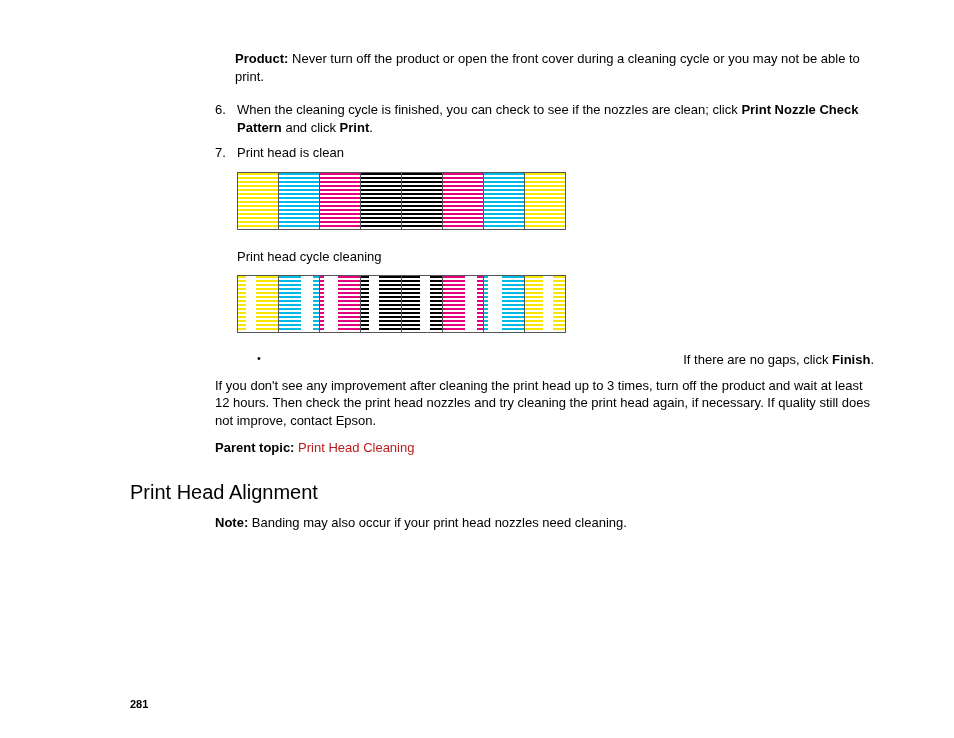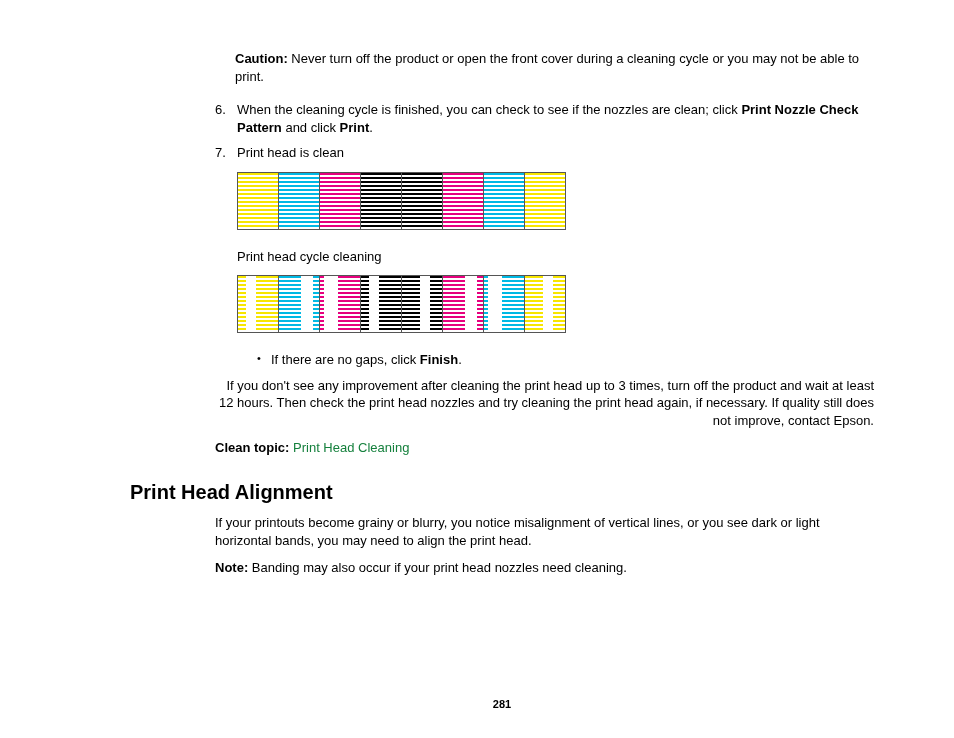--- a/index.html
+++ b/index.html
@@ -39,47 +39,47 @@
   .dirty-k { background-image: repeating-linear-gradient(to bottom,#000 0,#000 2px,#fff 2px,#fff 4px); position:relative; }
   .gap::after{
     content:""; position:absolute; background:#fff;
   }
   .g1::after{ left:8px; top:0; width:10px; height:100%; }
   .g2::after{ left:22px; top:0; width:12px; height:100%; }
   .g3::after{ left:4px; top:0; width:14px; height:100%; }
   .g4::after{ left:18px; top:0; width:10px; height:100%; }
 
   .sub-ul { list-style: none; margin: 8px 0 8px 20px; }
-  .sub-ul > li { position: relative; padding-left: 14px; margin-bottom: 6px; }
+  .sub-ul > li { position: relative; padding-left: 14px; margin-bottom: 6px; text-align: right; }
   .sub-ul > li::before {
     content: "•"; position: absolute; left: 0; top: 0; font-size: 11px;
   }
   .para { margin-bottom: 10px; }
   .parent-topic { margin-top: 6px; }
-  .link { color: #15803d; text-decoration: none; cursor: pointer; }
+  .link { color: #b91c1c; text-decoration: none; cursor: pointer; }
   h2.section {
-    font-size: 20px; font-weight: bold;
+    font-size: 20px; font-weight: normal;
     margin-top: 22px; margin-bottom: 8px;
     margin-left: 0;
   }
   .content-after-h2 { margin-left: 85px; }
   .page-num {
     position: absolute; bottom: 18px; left: 0; right: 0;
-    text-align: center; font-size: 11px; font-weight: bold;
+    font-size: 11px; font-weight: bold;
   }
   .page { position: relative; min-height: 680px; }
   strong { font-weight: bold; }
 </style>
 </head>
 <body>
 
 <div class="page">
 
   <div class="indent-block caution-block">
-    <strong>Caution:</strong><span> Never turn off the product or open the front cover during a cleaning cycle or you may not be able to print.</span>
+    <strong>Product:</strong><span> Never turn off the product or open the front cover during a cleaning cycle or you may not be able to print.</span>
   </div>
 
   <ol class="ol" style="margin-left:85px;">
     <li data-num="6">
       <span>When the cleaning cycle is finished, you can check to see if the nozzles are clean; click </span><strong>Print Nozzle Check Pattern</strong><span> and click </span><strong>Print</strong><span>.</span>
     </li>
     <li data-num="7">
 
       <div class="sub-label">Print head is clean</div>
       <div class="pattern-wrap">
@@ -110,30 +110,29 @@
       </div>
 
       <ul class="sub-ul">
         <li>
           <span>If there are no gaps, click </span><strong>Finish</strong><span>.</span>
         </li>
       </ul>
     </li>
   </ol>
 
-  <div class="para" style="margin-left:85px;text-align:right;">If you don't see any improvement after cleaning the print head up to 3 times, turn off the product and wait at least 12 hours. Then check the print head nozzles and try cleaning the print head again, if necessary. If quality still does not improve, contact Epson.</div>
+  <div class="para" style="margin-left:85px;">If you don't see any improvement after cleaning the print head up to 3 times, turn off the product and wait at least 12 hours. Then check the print head nozzles and try cleaning the print head again, if necessary. If quality still does not improve, contact Epson.</div>
 
   <div class="parent-topic" style="margin-left:85px;">
-    <strong>Clean topic:</strong>
+    <strong>Parent topic:</strong>
     <a class="link">Print Head Cleaning</a>
   </div>
 
   <h2 class="section">Print Head Alignment</h2>
 
   <div class="content-after-h2">
-    <div class="para">If your printouts become grainy or blurry, you notice misalignment of vertical lines, or you see dark or light horizontal bands, you may need to align the print head.</div>
     <div class="para">
       <strong>Note:</strong><span> Banding may also occur if your print head nozzles need cleaning.</span>
     </div>
   </div>
 
   <div class="page-num">281</div>
 </div>
 
 </body></html>

